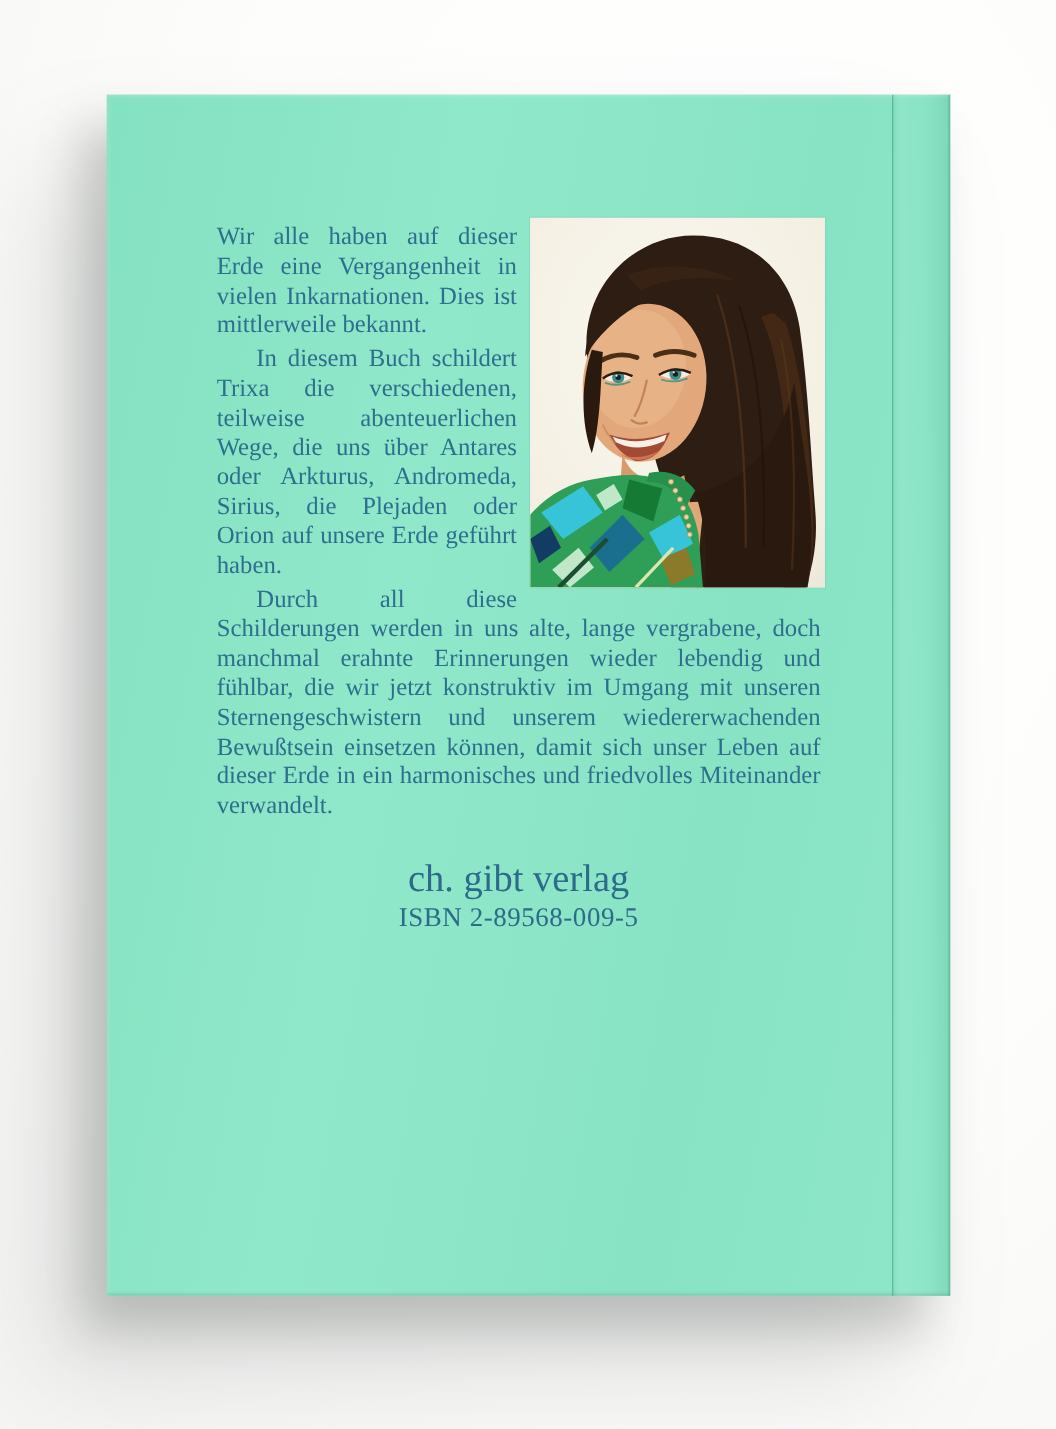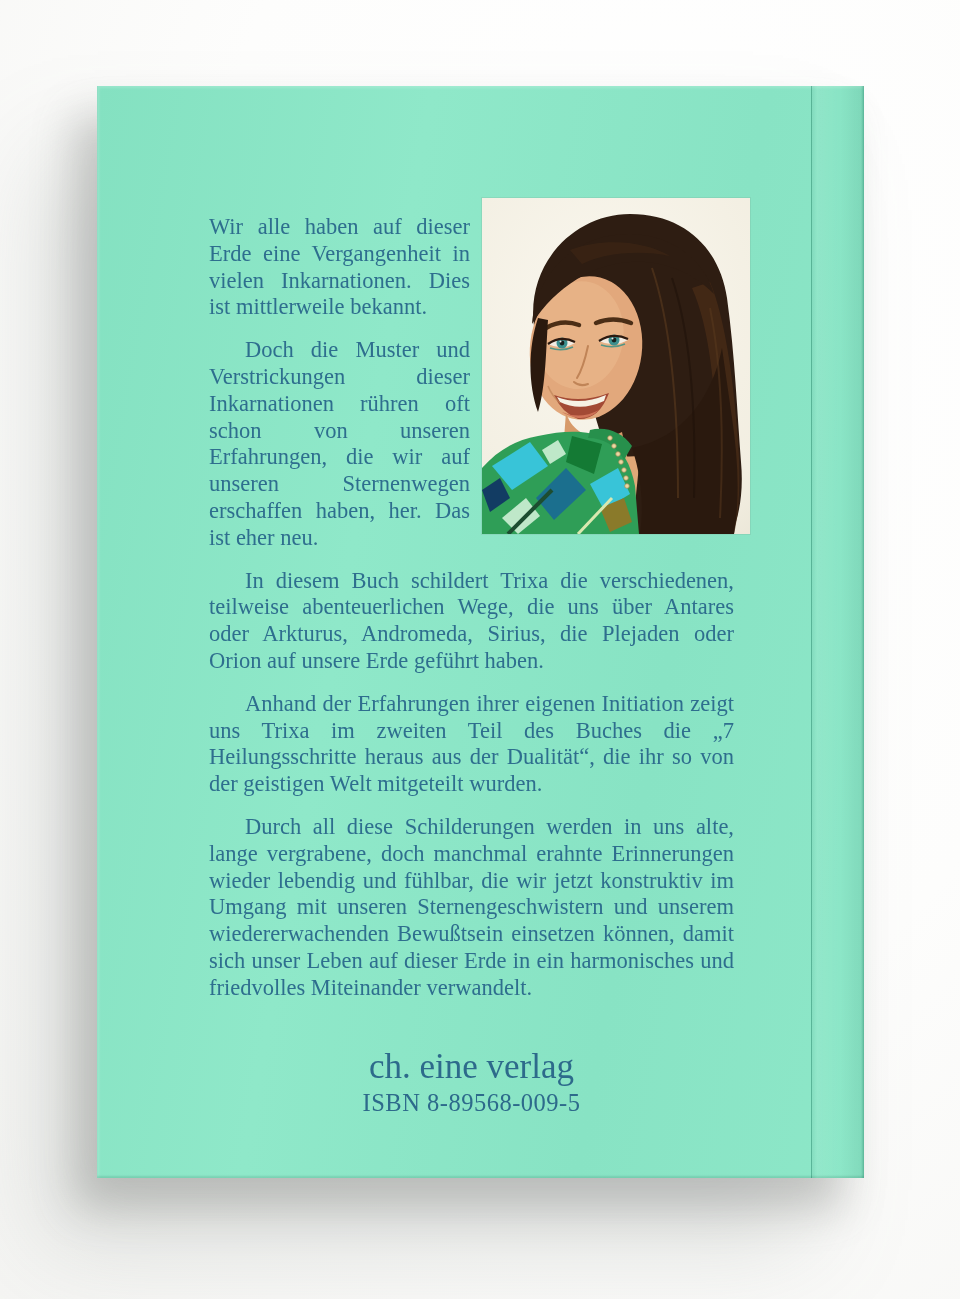--- a/index.html
+++ b/index.html
@@ -29,21 +29,21 @@
     border-left:1px solid rgba(0,90,65,0.10);
   }
 
   
   .content {
     position:absolute; left:96px; top:112px; width:557px;
     color:#2e6e8e;
     font-size:22.5px; line-height:26.8px;
     text-align:justify; hyphens:auto;
   }
-  .content p { margin:16px; text-indent:36px; }
+  .content p { margin:4px; text-indent:36px; }
   .content p.first { text-indent:0; }
 
   
   .photo-frame {
     float:right; width:268px; height:336px; margin:0 0 10px 12px;
     background:#f4f0e5;
     box-shadow: inset 0 0 10px rgba(160,150,125,0.30), 0 0 0 1px rgba(110,135,122,0.14);
   }
   .photo-frame svg { display:block; width:100%; height:100%; }
 
@@ -162,25 +162,23 @@
               <path fill="#2a190e" d="M150,250 C160,280 162,310 158,336 L252,336 C258,300 256,260 250,220 L240,150 C230,200 200,240 150,250 Z"></path>
               <path stroke="#1c0f08" stroke-width="2" opacity="0.5" d="M190,80 C210,140 214,220 212,300" fill="none"></path>
               <path stroke="#5a3a1e" stroke-width="2" opacity="0.6" d="M170,70 C190,130 196,210 196,300" fill="none"></path>
               <path stroke="#5a3a1e" stroke-width="2" opacity="0.5" d="M228,110 C240,170 242,240 238,320" fill="none"></path>
             </g>
           </g>
         </svg>
       </div>
 
       <p class="first">Wir alle haben auf dieser Erde eine Vergangenheit in vielen Inkarnationen. Dies ist mittlerweile bekannt.</p>
-      <p>Doch die Muster und Verstrickungen dieser Inkarnationen rühren oft schon von unseren Erfahrungen, die wir auf unseren Sternenwegen erschaffen haben, her. Das ist eher neu.</p>
       <p>In diesem Buch schildert Trixa die verschiedenen, teilweise abenteuerlichen Wege, die uns über Antares oder Arkturus, Andromeda, Sirius, die Plejaden oder Orion auf unsere Erde geführt haben.</p>
-      <p>Anhand der Erfahrungen ihrer eigenen Initiation zeigt uns Trixa im zweiten Teil des Buches die „7 Heilungsschritte heraus aus der Dualität“, die ihr so von der geistigen Welt mitgeteilt wurden.</p>
       <p>Durch all diese Schilderungen werden in uns alte, lange vergrabene, doch manchmal erahnte Erinnerungen wieder lebendig und fühlbar, die wir jetzt konstruktiv im Umgang mit unseren Sternengeschwistern und unserem wiedererwachenden Bewußtsein einsetzen können, damit sich unser Leben auf dieser Erde in ein harmonisches und friedvolles Miteinander verwandelt.</p>
 
       <div class="publisher-block">
-        <div class="publisher-name">ch. eine verlag</div>
-        <div class="isbn-line">ISBN 8-89568-009-5</div>
+        <div class="publisher-name">ch. gibt verlag</div>
+        <div class="isbn-line">ISBN 2-89568-009-5</div>
       </div>
 
     </div>
   </div>
 </div>
 
 </body></html>

